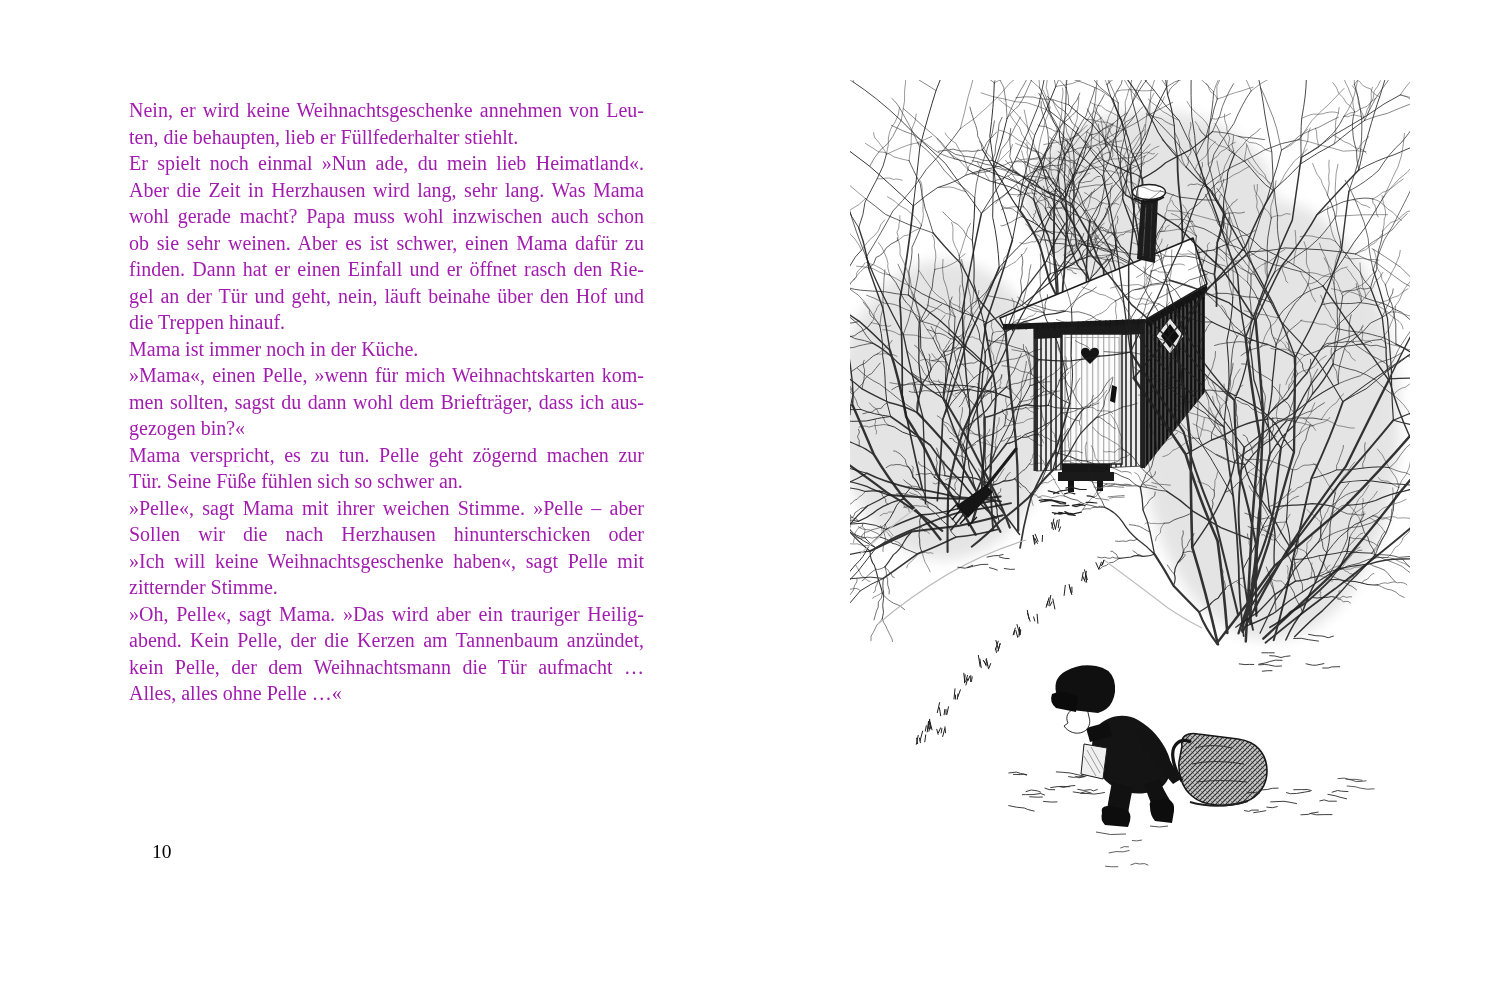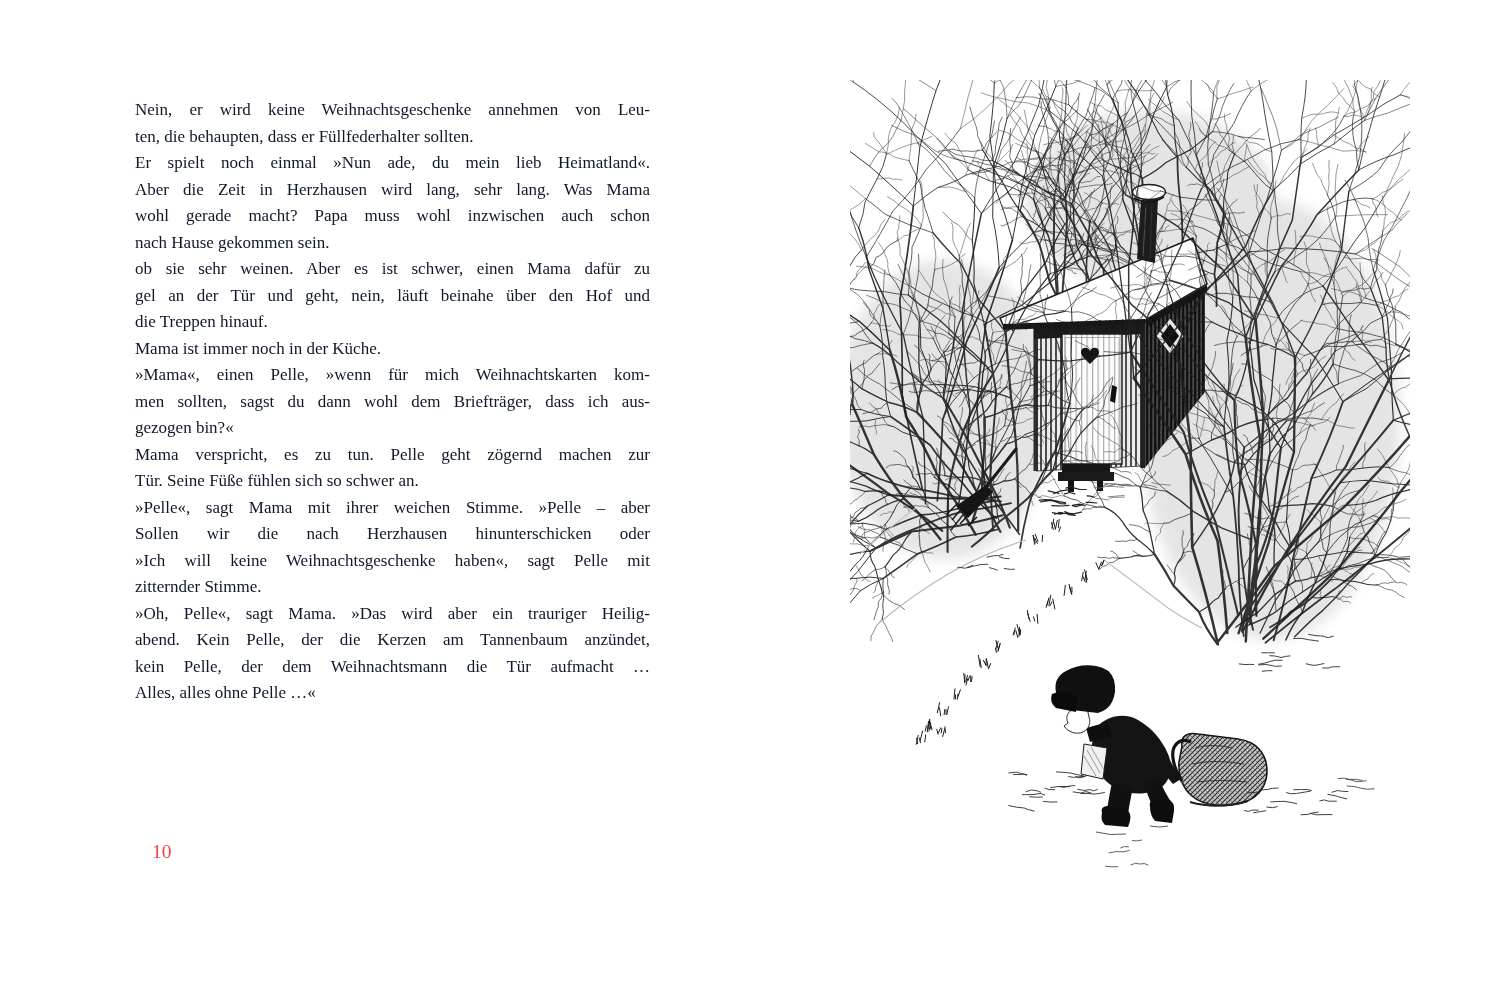--- a/index.html
+++ b/index.html
@@ -3,48 +3,48 @@
 <meta charset="utf-8">
 <style>
   html,body{margin:0;padding:0;}
   body{
     width:1500px;height:996px;position:relative;overflow:hidden;
     background:#ffffff;
     font-family:"Liberation Serif","DejaVu Serif",serif;
   }
   .spread{position:absolute;inset:0;}
   .text-block{
-    position:absolute;left:135px;top:97px;width:515px;
-    font-size:17px;line-height:26.5px;color:#0f172a;
+    position:absolute;left:129px;top:97px;width:515px;
+    font-size:20px;line-height:26.5px;color:#a21caf;
   }
   .line{text-align:justify;text-align-last:left;white-space:normal;}
   .line.j{text-align-last:justify;}
   .page-number{
     position:absolute;left:152px;top:841px;
-    font-size:19.5px;color:#ef4444;
+    font-size:19.5px;color:#000000;
   }
   .illustration-wrap{position:absolute;left:850px;top:80px;width:560px;height:800px;}
   svg{display:block;}
   .bush{fill:none;stroke:#1f1f1f;stroke-linecap:round;opacity:.9;}
   .gen{fill:none;stroke-linecap:round;}
 </style>
 </head>
 <body>
 
 <div class="spread">
 
   <div class="page">
     <div class="text-block" id="text-block">
         <div class="line j">Nein, er wird keine Weihnachtsgeschenke annehmen von Leu-</div>
-        <div class="line">ten, die behaupten, dass er Füllfederhalter sollten.</div>
+        <div class="line">ten, die behaupten, lieb er Füllfederhalter stiehlt.</div>
         <div class="line j">Er spielt noch einmal »Nun ade, du mein lieb Heimatland«.</div>
         <div class="line j">Aber die Zeit in Herzhausen wird lang, sehr lang. Was Mama</div>
         <div class="line j">wohl gerade macht? Papa muss wohl inzwischen auch schon</div>
-        <div class="line">nach Hause gekommen sein.</div>
         <div class="line j">ob sie sehr weinen. Aber es ist schwer, einen Mama dafür zu</div>
+        <div class="line j">finden. Dann hat er einen Einfall und er öffnet rasch den Rie-</div>
         <div class="line j">gel an der Tür und geht, nein, läuft beinahe über den Hof und</div>
         <div class="line">die Treppen hinauf.</div>
         <div class="line">Mama ist immer noch in der Küche.</div>
         <div class="line j">»Mama«, einen Pelle, »wenn für mich Weihnachtskarten kom-</div>
         <div class="line j">men sollten, sagst du dann wohl dem Briefträger, dass ich aus-</div>
         <div class="line">gezogen bin?«</div>
         <div class="line j">Mama verspricht, es zu tun. Pelle geht zögernd machen zur</div>
         <div class="line">Tür. Seine Füße fühlen sich so schwer an.</div>
         <div class="line j">»Pelle«, sagt Mama mit ihrer weichen Stimme. »Pelle – aber</div>
         <div class="line j">Sollen wir die nach Herzhausen hinunterschicken oder</div>

